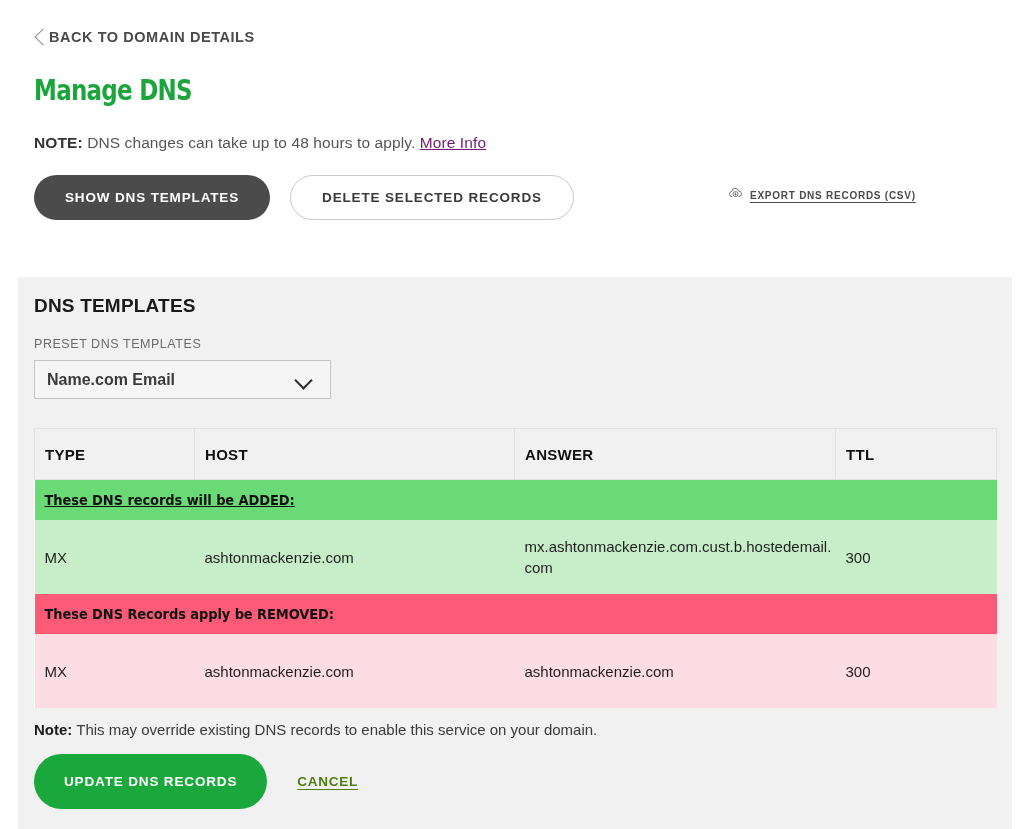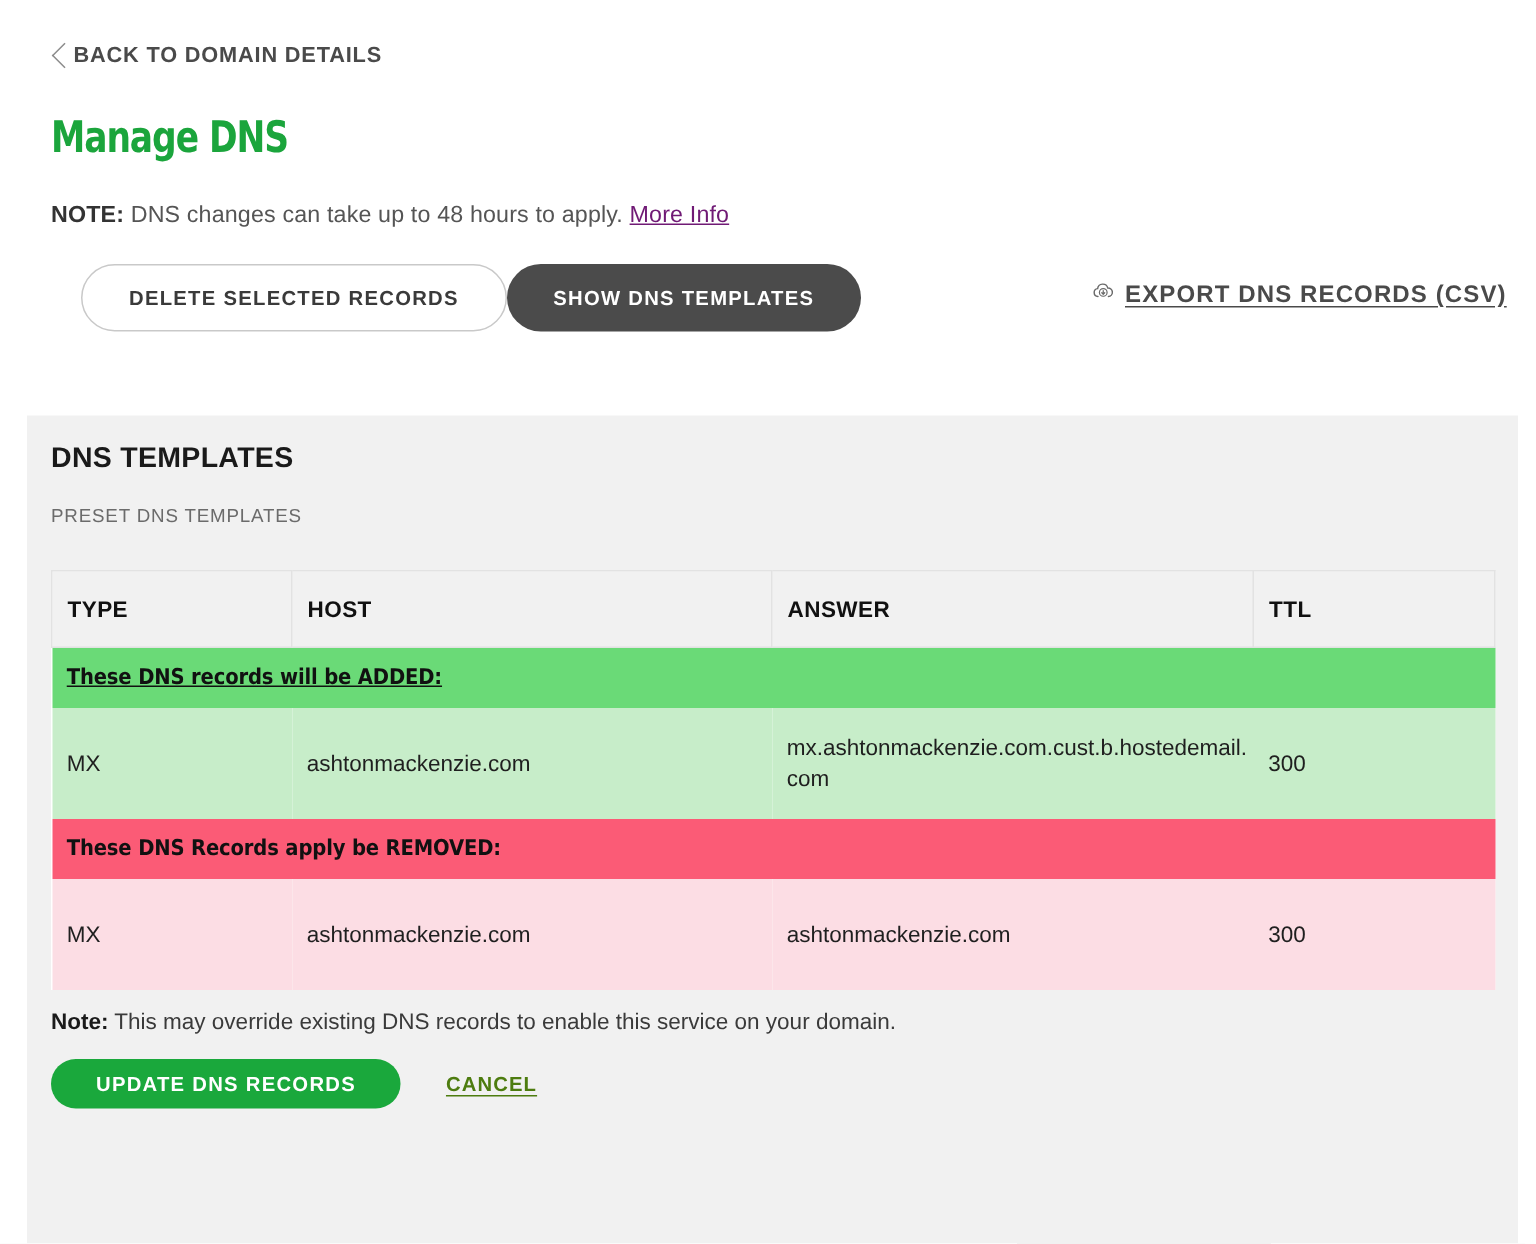--- a/index.html
+++ b/index.html
@@ -117,21 +117,21 @@
   .export-link {
     position: absolute;
     left: 694px;
     top: 11px;
     display: inline-flex;
     align-items: center;
     gap: 7px;
     cursor: pointer;
   }
   .export-label {
-    font-size: 16px;
+    font-size: 10px;
     font-weight: bold;
     letter-spacing: 0.75px;
     text-transform: uppercase;
     color: #4a4a4a;
     text-decoration: underline;
     text-underline-offset: 3px;
   }
 
   
   .panel {
@@ -254,21 +254,21 @@
 
   .foot-row {
     margin-top: 16px;
     display: flex;
     align-items: center;
   }
   .pill-green {
     background: #1aa83c;
     color: #ffffff;
     border: none;
-    height: 33px;
+    height: 55px;
     padding: 0 30px;
   }
   .cancel-link {
     margin-left: 30px;
     font-size: 13.5px;
     font-weight: bold;
     letter-spacing: 0.75px;
     text-transform: uppercase;
     color: #4d7c0f;
     text-decoration: underline;
@@ -288,42 +288,46 @@
       <span class="back-label">BACK TO DOMAIN DETAILS</span>
     </a>
 
     <h1 class="page-title">Manage DNS</h1>
 
     <div class="note-line">
       <b>NOTE:</b><span> DNS changes can take up to 48 hours to apply. </span><a class="more-info">More Info</a>
     </div>
 
     <div class="btn-row">
+      <button class="pill pill-dark">SHOW DNS TEMPLATES</button>
       <button class="pill pill-ghost">DELETE SELECTED RECORDS</button>
-      <button class="pill pill-dark">SHOW DNS TEMPLATES</button>
 
       <a class="export-link">
         <span>
           <svg width="15" height="15" viewBox="0 0 20 20" aria-hidden="true">
             <path d="M5.3 14.2a3.5 3.5 0 0 1-.3-6.97A4.6 4.6 0 0 1 14 6.6a3.6 3.6 0 0 1 .6 7.6" fill="none" stroke="#6a6a6a" stroke-width="1.3" stroke-linecap="round"></path>
             <circle cx="10" cy="10.6" r="3.4" fill="none" stroke="#6a6a6a" stroke-width="1.1"></circle>
             <path d="M10 8.9v3.2M8.7 10.9 10 12.2l1.3-1.3" fill="none" stroke="#6a6a6a" stroke-width="1.1" stroke-linecap="round" stroke-linejoin="round"></path>
           </svg>
         </span>
         <span class="export-label">EXPORT DNS RECORDS (CSV)</span>
       </a>
     </div>
   </div>
 
   <div class="panel">
 
     <h2 class="panel-title">DNS TEMPLATES</h2>
 
     <div class="field-label">PRESET DNS TEMPLATES</div>
 
+    <div class="select-wrap">
+      <span class="select-value">Name.com Email</span>
+      <span class="chev-down"></span>
+    </div>
 
     <table class="dns-table">
       <colgroup>
         <col class="col-type">
           <col class="col-host">
           <col class="col-answer">
           <col class="col-ttl">
       </colgroup>
       <thead>
         <tr>

